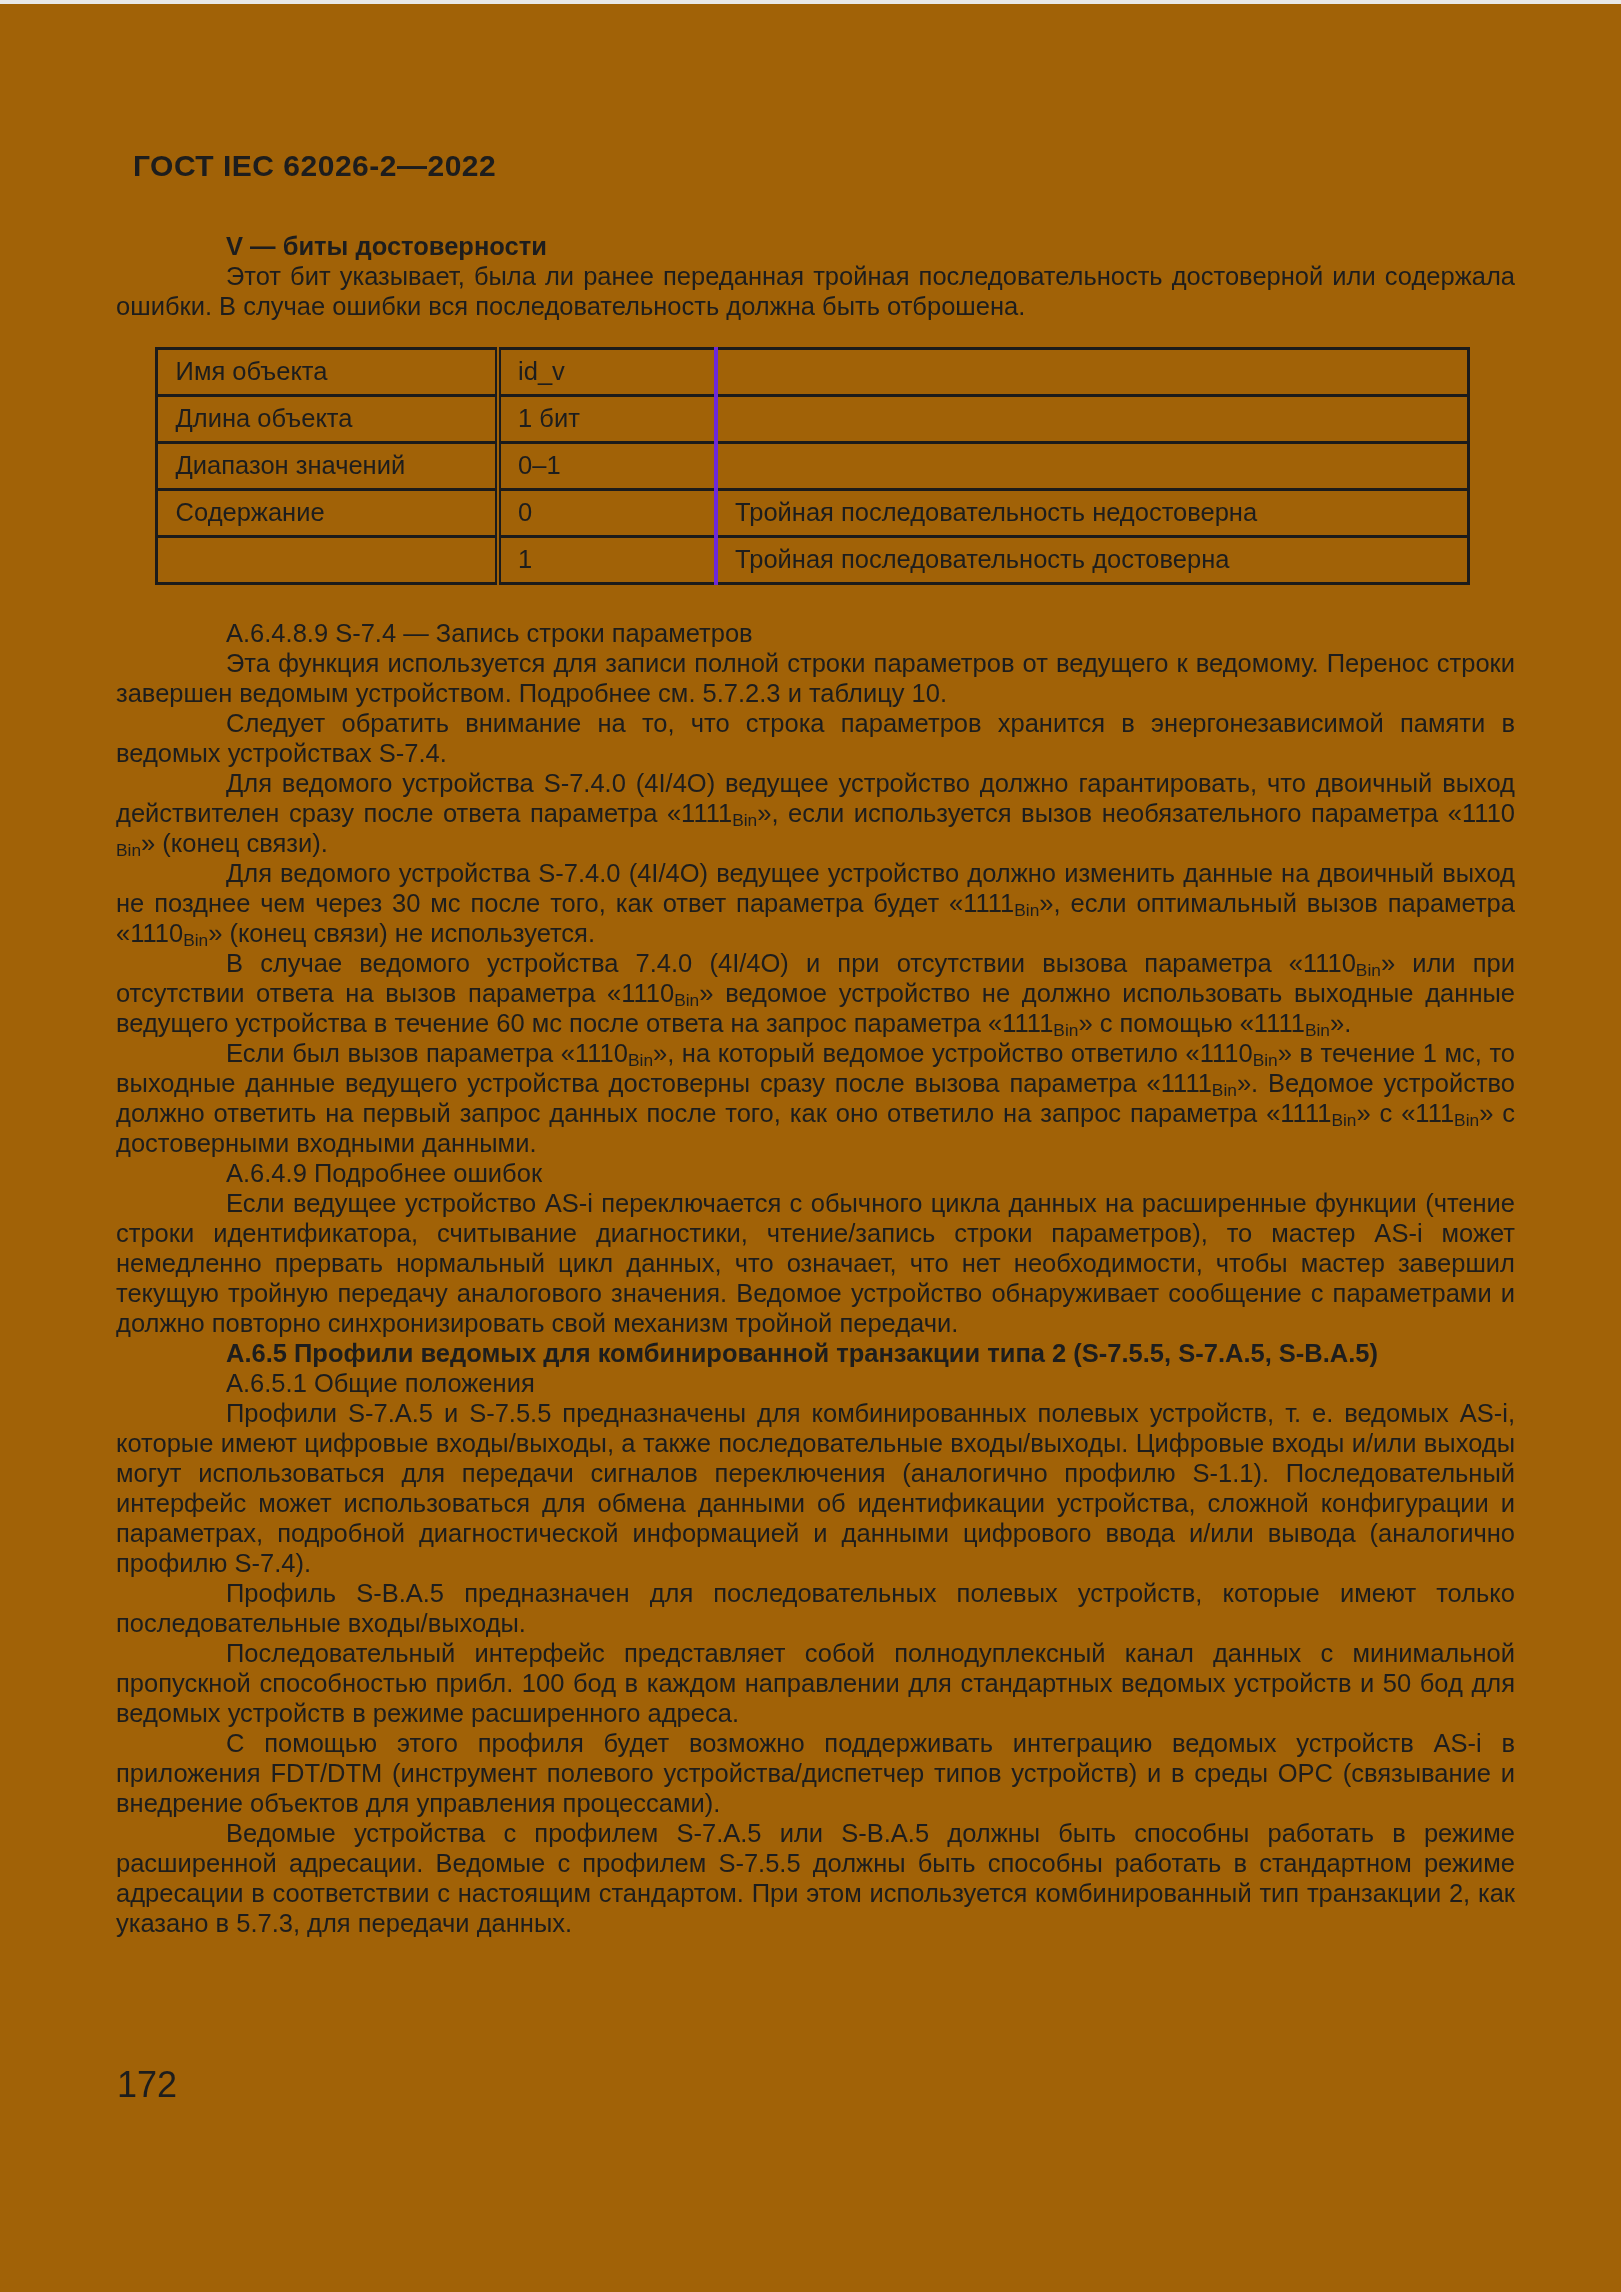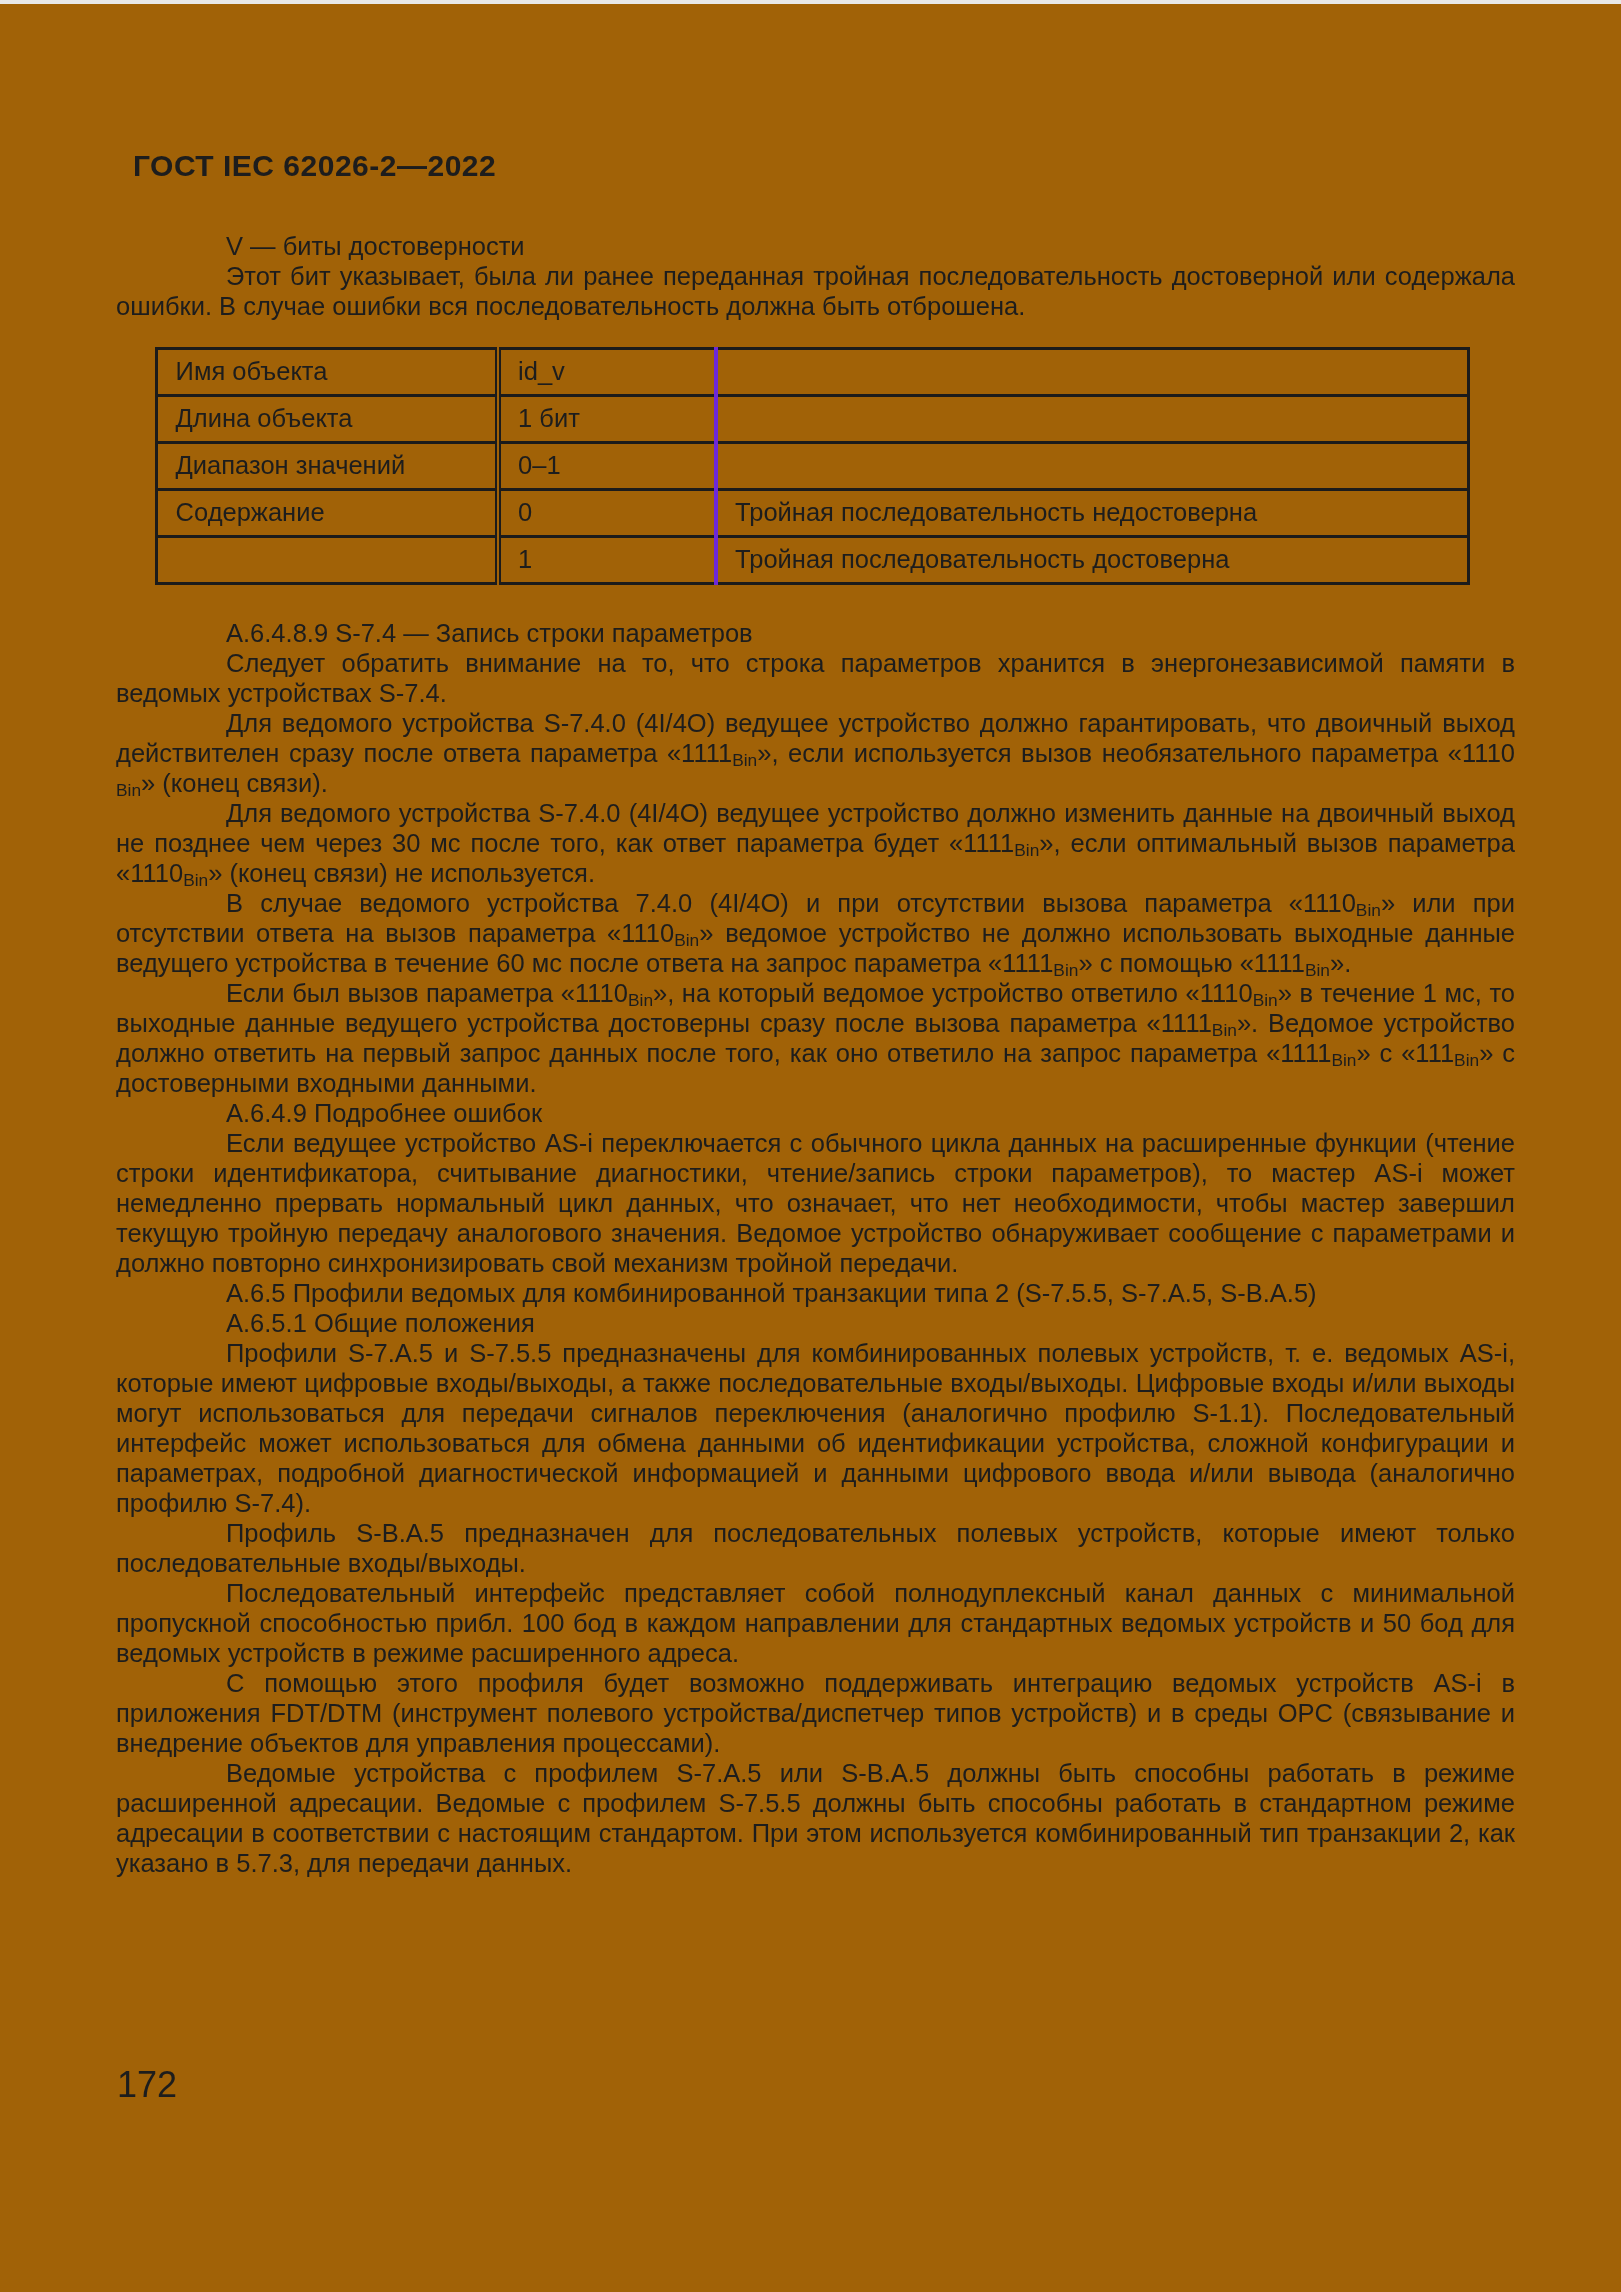--- a/index.html
+++ b/index.html
@@ -25,21 +25,21 @@
     position: absolute;
     left: 116px;
     top: 227px;
     width: 1399px;
     font-size: 25.5px;
     line-height: 30px;
   }
   .content p { margin: 0; }
   .indent { text-indent: 110px; }
   .just { text-align: justify; }
-  .bold { font-weight: 400; }
+  .bold { font-weight: 700; }
   sub {
     font-size: 0.68em;
     line-height: 0;
     vertical-align: baseline;
     position: relative;
     top: 0.24em;
   }
   table.obj-table {
     border-collapse: collapse;
     table-layout: fixed;
@@ -113,20 +113,21 @@
         <tr>
           <td class="c1"></td>
           <td class="c2">1</td>
           <td class="c3">Тройная последовательность достоверна</td>
         </tr>
       </tbody>
     </table>
 
     <div>
       <p class="indent">А.6.4.8.9 S-7.4 — Запись строки параметров</p>
+      <p class="indent just">Эта функция используется для записи полной строки параметров от ведущего к ведомому. Перенос строки завершен ведомым устройством. Подробнее см. 5.7.2.3 и таблицу 10.</p>
       <p class="indent just">Следует обратить внимание на то, что строка параметров хранится в энергонезависимой памяти в ведомых устройствах S-7.4.</p>
       <p class="indent just">Для ведомого устройства S-7.4.0 (4I/4O) ведущее устройство должно гарантировать, что двоичный выход действителен сразу после ответа параметра «1111<sub>Bin</sub>», если используется вызов необязательного параметра «1110 <sub>Bin</sub>» (конец связи).</p>
       <p class="indent just">Для ведомого устройства S-7.4.0 (4I/4O) ведущее устройство должно изменить данные на двоичный выход не позднее чем через 30 мс после того, как ответ параметра будет «1111<sub>Bin</sub>», если оптимальный вызов параметра «1110<sub>Bin</sub>» (конец связи) не используется.</p>
       <p class="indent just">В случае ведомого устройства 7.4.0 (4I/4O) и при отсутствии вызова параметра «1110<sub>Bin</sub>» или при отсутствии ответа на вызов параметра «1110<sub>Bin</sub>» ведомое устройство не должно использовать выходные данные ведущего устройства в течение 60 мс после ответа на запрос параметра «1111<sub>Bin</sub>» с помощью «1111<sub>Bin</sub>».</p>
       <p class="indent just">Если был вызов параметра «1110<sub>Bin</sub>», на который ведомое устройство ответило «1110<sub>Bin</sub>» в течение 1 мс, то выходные данные ведущего устройства достоверны сразу после вызова параметра «1111<sub>Bin</sub>». Ведомое устройство должно ответить на первый запрос данных после того, как оно ответило на запрос параметра «1111<sub>Bin</sub>» с «111<sub>Bin</sub>» с достоверными входными данными.</p>
       <p class="indent">А.6.4.9 Подробнее ошибок</p>
       <p class="indent just">Если ведущее устройство AS-i переключается с обычного цикла данных на расширенные функции (чтение строки идентификатора, считывание диагностики, чтение/запись строки параметров), то мастер AS-i может немедленно прервать нормальный цикл данных, что означает, что нет необходимости, чтобы мастер завершил текущую тройную передачу аналогового значения. Ведомое устройство обнаруживает сообщение с параметрами и должно повторно синхронизировать свой механизм тройной передачи.</p>
       <p class="indent bold">А.6.5 Профили ведомых для комбинированной транзакции типа 2 (S-7.5.5, S-7.A.5, S-B.A.5)</p>
       <p class="indent">А.6.5.1 Общие положения</p>
       <p class="indent just">Профили S-7.A.5 и S-7.5.5 предназначены для комбинированных полевых устройств, т. е. ведомых AS-i, которые имеют цифровые входы/выходы, а также последовательные входы/выходы. Цифровые входы и/или выходы могут использоваться для передачи сигналов переключения (аналогично профилю S-1.1). Последовательный интерфейс может использоваться для обмена данными об идентификации устройства, сложной конфигурации и параметрах, подробной диагностической информацией и данными цифрового ввода и/или вывода (аналогично профилю S-7.4).</p>

